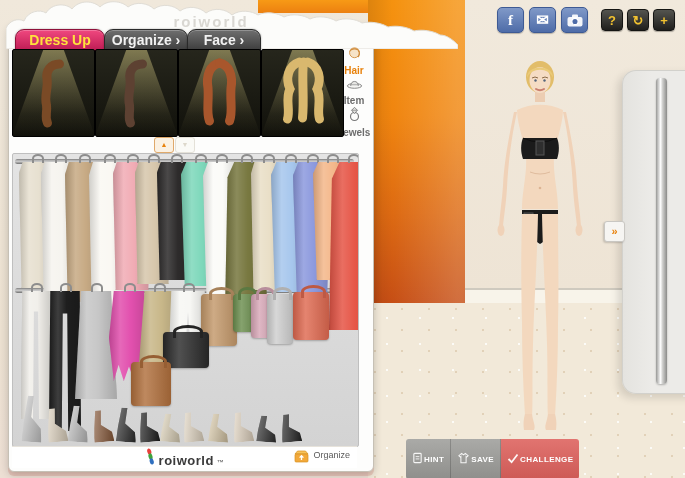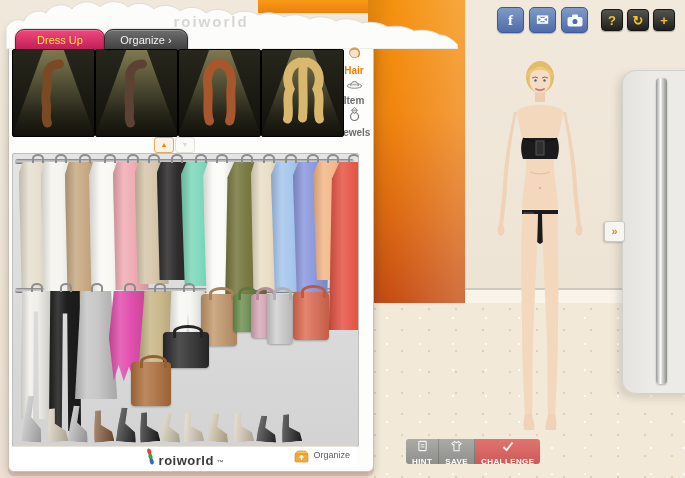--- a/index.html
+++ b/index.html
@@ -37,21 +37,21 @@
     background:linear-gradient(#54544f,#201f1d);display:flex;align-items:center;justify-content:center;
     color:#f2c230;font-weight:bold;font-size:13px;box-shadow:0 1px 1px rgba(0,0,0,.3)}
 
   
   #panel{left:8px;top:24px;width:364px;height:446px;background:#fdfdfc;border:1px solid #c6c0b5;
     border-radius:6px;box-shadow:0 3px 8px rgba(0,0,0,.2),0 4px 0 rgba(214,120,108,.25);z-index:2}
   #cloud{left:6px;top:0;width:452px;height:49px;z-index:3;pointer-events:none}
   #cloud text{font-family:"Liberation Sans",sans-serif;font-weight:bold;font-size:15px;letter-spacing:2px;fill:#d9d7d2}
 
   .tab{position:absolute;top:29px;height:20px;z-index:4;border-radius:9px 9px 0 0;cursor:pointer;
-    display:flex;align-items:center;justify-content:center;font-size:11px;font-weight:normal;
+    display:flex;align-items:center;justify-content:center;font-size:14px;font-weight:bold;
     box-shadow:inset 0 1px 0 rgba(255,255,255,.25),0 0 2px rgba(0,0,0,.35)}
   .tab.pink{background:linear-gradient(#f0487f,#bf1d55);color:#ffe23c;border:1px solid #8f1039}
   .tab.gray{background:linear-gradient(#6f6f6f,#3e3e3e);color:#f2f2f2;border:1px solid #2a2a2a}
 
   .thumb{position:absolute;top:49px;width:81px;height:86px;z-index:4;cursor:pointer;overflow:hidden;
     background:linear-gradient(#26261c,#11110b);border:1px solid #000;border-radius:2px}
   .thumb .cone{position:absolute;inset:0;
     background:linear-gradient(rgba(214,202,132,.5),rgba(214,202,132,.08) 75%,transparent);
     clip-path:polygon(38% -2%,62% -2%,102% 102%,-2% 102%)}
   .thumb svg{position:absolute;left:0;top:4px}
@@ -93,22 +93,22 @@
 
   #panel-footer{left:12px;top:446px;width:345px;height:21px;z-index:4;background:#fff;border-top:1px solid #e7e3db;
     display:flex;align-items:center;justify-content:center}
   #footer-logo{display:flex;align-items:baseline;gap:3px;color:#3a3a3a;font-weight:bold;font-size:13px;letter-spacing:.5px}
   #footer-logo .tm{font-size:7px;color:#777}
   #organize{position:absolute;right:7px;top:3px;display:flex;gap:4px;cursor:pointer;
     color:#5a5a5a;font-size:9px}
 
   
   #actions{left:406px;top:439px;height:29px;z-index:5;display:flex}
-  .action-btn{height:25px;border:none;border-right:1px solid rgba(0,0,0,.18);cursor:pointer;
-    background:linear-gradient(#aaaaa7,#8f8f8c);color:#fff;display:flex;flex-direction:column;
+  .action-btn{height:40px;border:none;border-right:1px solid rgba(0,0,0,.18);cursor:pointer;
+    background:linear-gradient(#aaaaa7,#8f8f8c);color:#fff;display:flex;flex-direction:row;
     align-items:center;justify-content:center;gap:1px;padding:0 6px}
   .action-btn:first-child{border-radius:3px 0 0 3px}
   .action-btn:last-child{border-radius:0 3px 3px 0;border-right:none}
   .action-btn .a-lbl{font-size:8px;font-weight:bold;letter-spacing:.4px}
   .action-btn.accent{background:linear-gradient(#e17470,#cd5a56)}
 
   
   #model{left:470px;top:52px;z-index:1;cursor:pointer}
 </style>
 </head>
@@ -320,20 +320,21 @@
       </div>
       <div class="action-btn accent">
         <span><svg width="12" height="11" viewBox="0 0 12 11">
             <path d="M1.5,6 L4.6,9.2 L10.5,1.5" fill="none" stroke="#fff" stroke-width="1.8" opacity=".95"></path>
           </svg></span>
         <span class="a-lbl">CHALLENGE</span>
       </div>
     </div>
 <div class="tab pink" style="left: 15px; width: 88px;">Dress Up</div>
     <div class="tab gray" style="left: 104px; width: 82px;">Organize ›</div>
+    <div class="tab gray" style="left: 187px; width: 72px;">Face ›</div>
     <div class="thumb" style="left: 12px;">
       <div class="cone"></div>
       <svg width="81" height="78" viewBox="0 0 80 78">
         <path d="M46,10 C37,10 32,17 33.5,25 C35,35 30.5,41 33,51 C34,59 31,63 34,69" fill="none" stroke="#7a4a26" stroke-width="9" stroke-linecap="round"></path>
       </svg>
     </div>
     <div class="thumb" style="left: 95px;">
       <div class="cone"></div>
       <svg width="81" height="78" viewBox="0 0 80 78">
         <path d="M46,10 C37,10 32,17 33.5,25 C35,35 30.5,41 33,51 C34,59 31,63 34,69" fill="none" stroke="#5d4132" stroke-width="9" stroke-linecap="round"></path>

